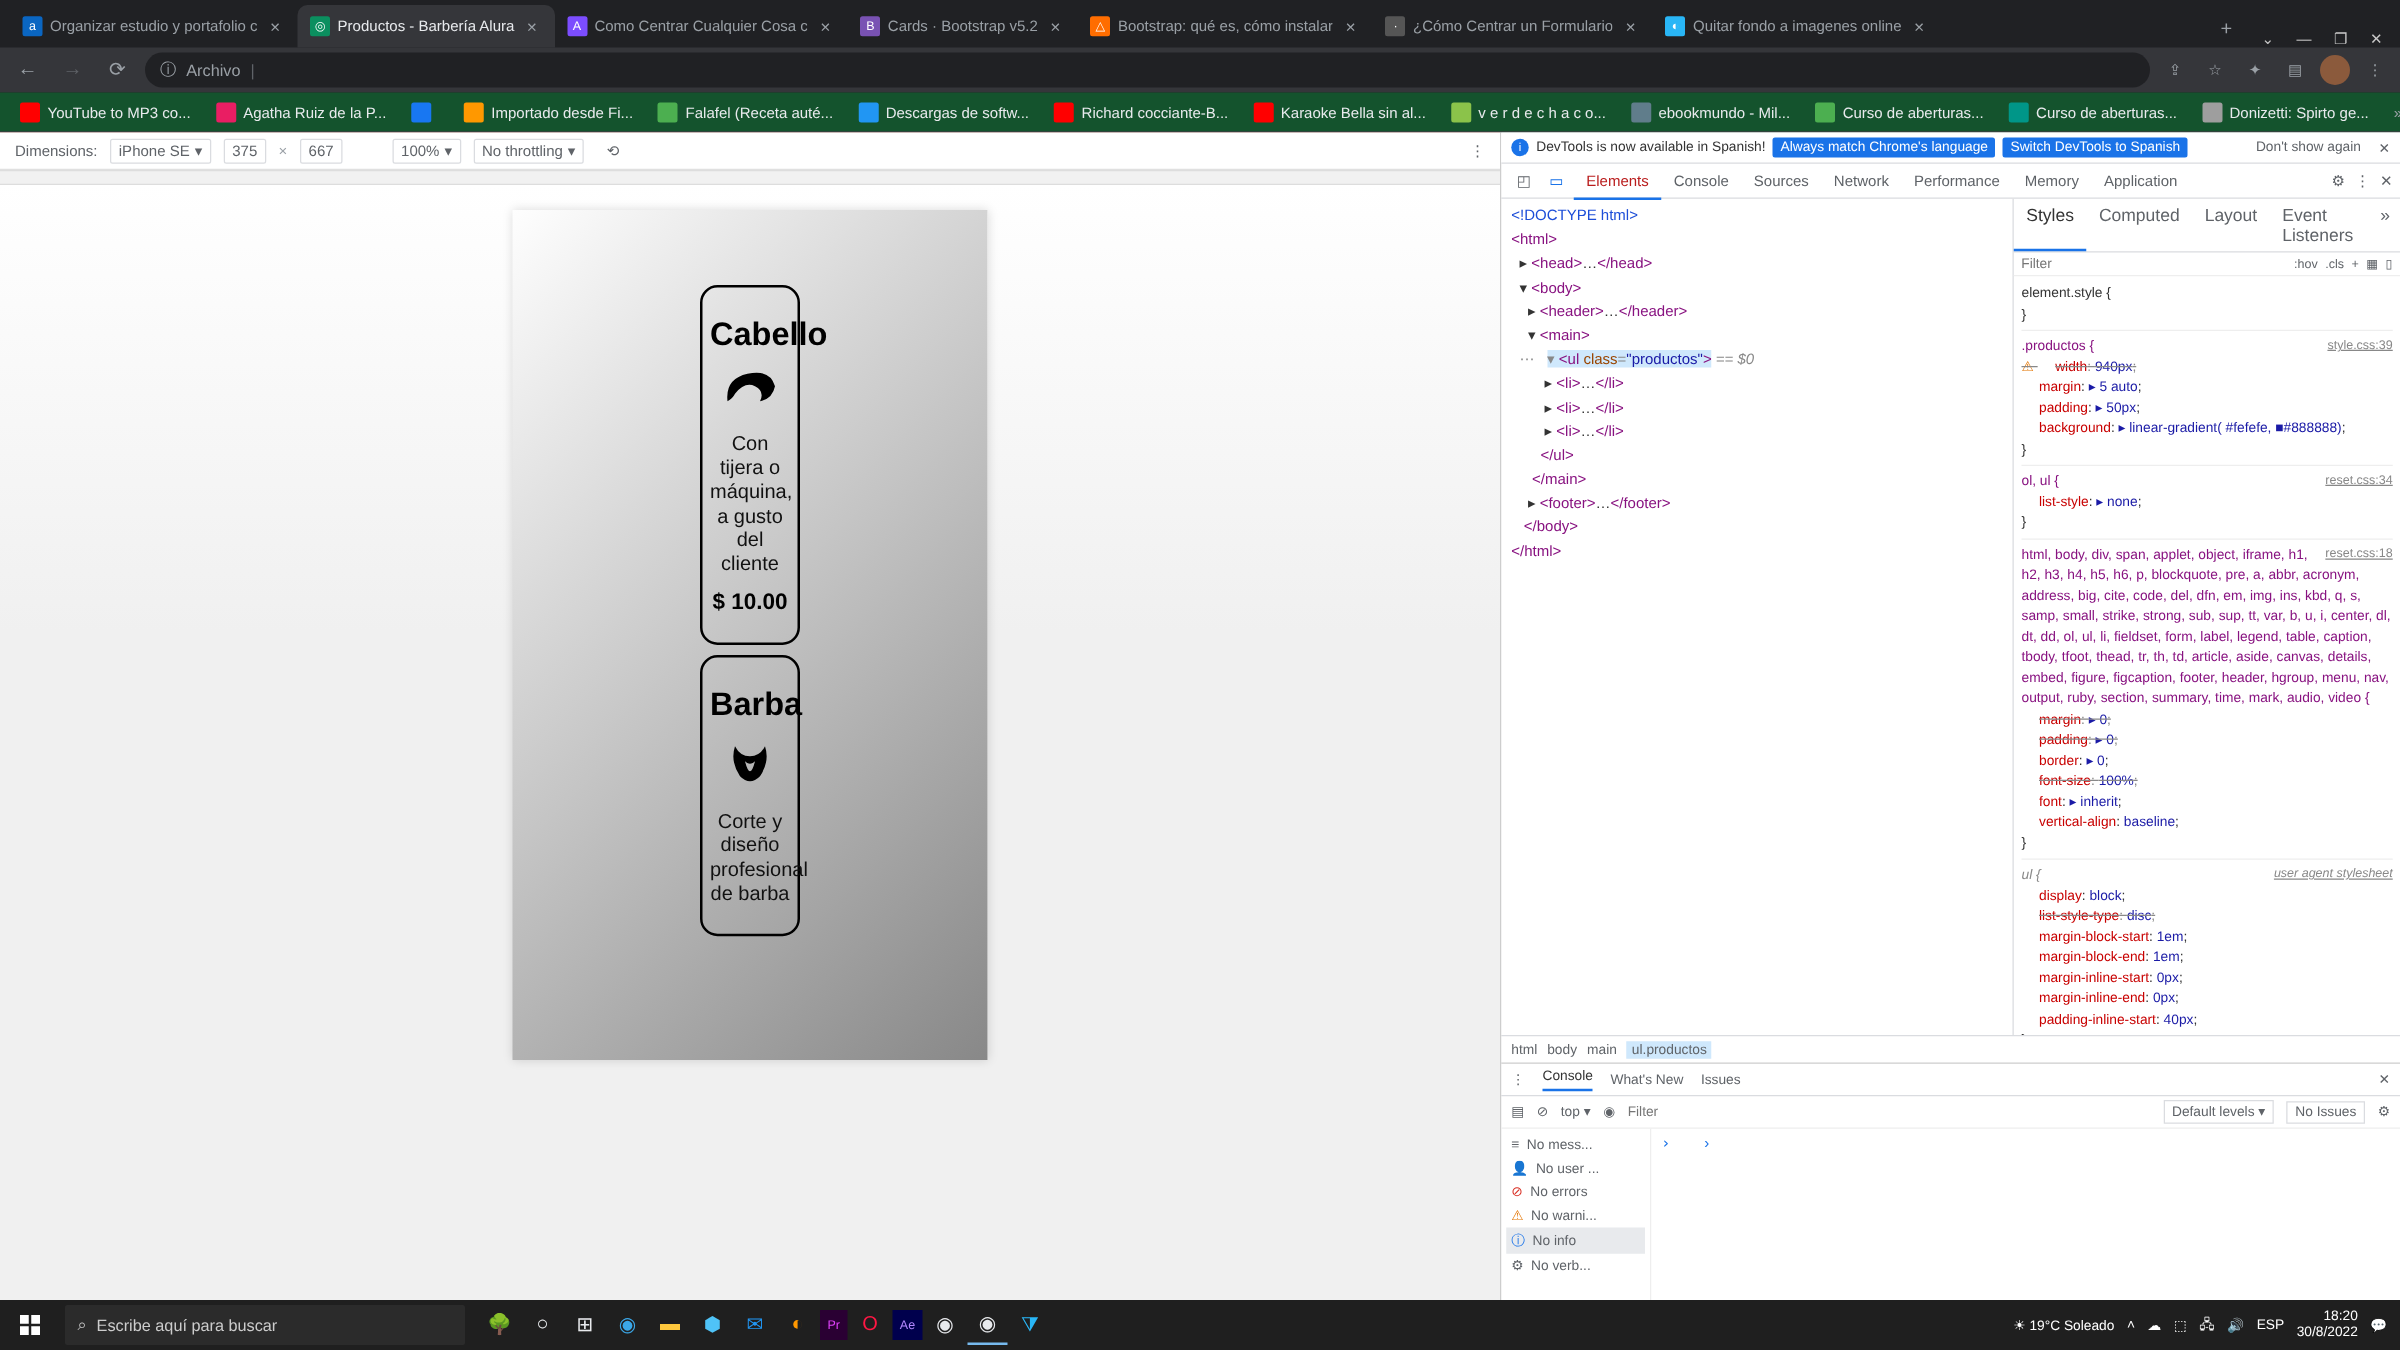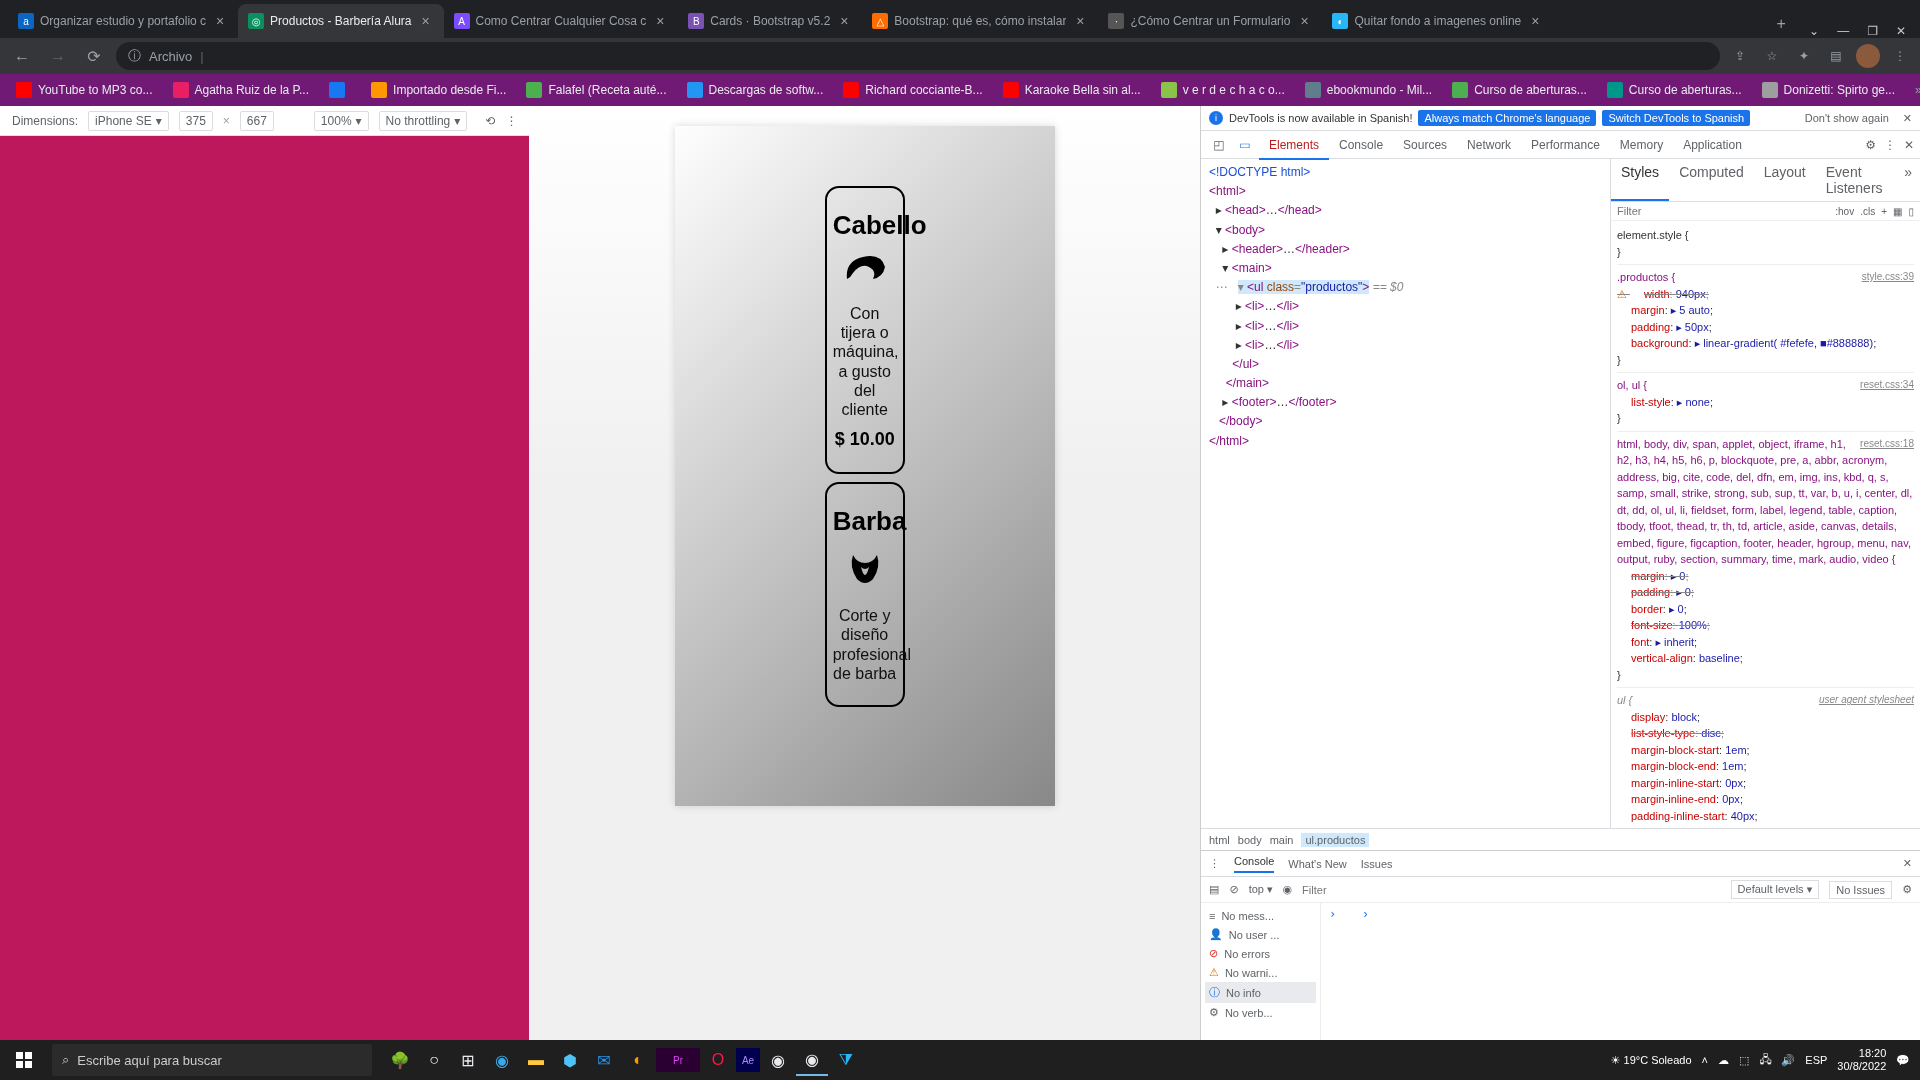--- a/index.html
+++ b/index.html
@@ -13,25 +13,25 @@
 .tab-close{width:16px;height:16px;display:flex;align-items:center;justify-content:center;color:#9aa0a6;font-size:14px}
 .newtab{width:28px;height:28px;display:flex;align-items:center;justify-content:center;color:#9aa0a6;font-size:16px;margin-left:4px}
 .winctrl{display:flex;align-items:center;gap:18px;padding:0 14px;color:#c8c8c8}
 .winctrl span{font-size:12px}
 .addrbar{height:36px;background:#35363a;display:flex;align-items:center;padding:0 8px;gap:8px}
 .navico{width:28px;height:28px;display:flex;align-items:center;justify-content:center;color:#9aa0a6;font-size:16px}
 .url{flex:1;display:flex;align-items:center;gap:8px;background:#202124;border-radius:14px;height:28px;padding:0 12px;color:#9aa0a6;font-size:13px}
 .url-text{color:#c8c8c8;white-space:nowrap;overflow:hidden}
 .rico{width:24px;height:24px;display:flex;align-items:center;justify-content:center;color:#9aa0a6}
 .avatar{width:24px;height:24px;border-radius:50%;background:#8b5a3c}
-.bkbar{height:32px;background:#701a75;display:flex;align-items:center;padding:0 8px;gap:4px;border-bottom:1px solid #3c4043}
+.bkbar{height:32px;background:#14532d;display:flex;align-items:center;padding:0 8px;gap:4px;border-bottom:1px solid #3c4043}
 .bk{display:flex;align-items:center;gap:6px;padding:4px 8px;color:#e8eaed;font-size:12px;border-radius:4px;white-space:nowrap}
 .bk-icon{width:16px;height:16px;border-radius:2px;flex-shrink:0}
 .content{display:flex;height:calc(100% - 38px - 36px - 32px - 40px)}
-.preview-pane{flex:1;background:#be185d;position:relative;display:flex;flex-direction:row}
+.preview-pane{flex:1;background:#fca5a5;position:relative;display:flex;flex-direction:column}
 .devtoolbar{height:30px;background:#fff;display:flex;align-items:center;padding:0 12px;gap:10px;font-size:12px;color:#5f6368;border-bottom:1px solid #e0e0e0}
 .dev-label{color:#5f6368}
 .dev-val{border:1px solid #dadce0;padding:2px 6px;border-radius:2px;display:flex;align-items:center;gap:4px}
 .dev-sep{color:#9aa0a6}
 .preview-body{flex:1;display:flex;align-items:flex-start;justify-content:center;padding-top:20px;background:linear-gradient(to bottom,#fff,#f0f0f0 40%)}
 .phone{width:380px;height:680px;background:linear-gradient(135deg,#fefefe,#888);box-shadow:0 0 8px rgba(0,0,0,.15);padding:60px 150px 0;overflow:hidden}
 .card{border:2px solid #000;border-radius:14px;background:transparent;padding:22px 6px;margin-bottom:8px;text-align:center}
 .card h2{font-weight:800;font-size:26px;color:#000;margin-bottom:10px}
 .card .cicon{font-size:36px;color:#000;margin:6px 0 10px}
 .card p{font-size:16px;color:#111;line-height:1.2;font-weight:500}
@@ -423,21 +423,21 @@
   </div>
   <div class="tb-icons">
     <div class="tb-ico">🌳</div>
     <div class="tb-ico">○</div>
     <div class="tb-ico">⊞</div>
     <div class="tb-ico" style="color:#3ba7e8">◉</div>
     <div class="tb-ico" style="color:#ffc83d">▬</div>
     <div class="tb-ico" style="color:#4fc3f7">⬢</div>
     <div class="tb-ico" style="color:#2196f3">✉</div>
     <div class="tb-ico" style="color:#ff9800">◐</div>
-    <div class="tb-ico" style="background:#2a0033;color:#e040fb;font-size:10px;width:44px;height:24px">Pr</div>
+    <div class="tb-ico" style="background:#2a0033;color:#e040fb;font-size:10px;width:22px;height:24px">Pr</div>
     <div class="tb-ico" style="color:#ff1744">O</div>
     <div class="tb-ico" style="background:#00004d;color:#b388ff;font-size:10px;width:24px;height:24px">Ae</div>
     <div class="tb-ico">◉</div>
     <div class="tb-ico" style="border-bottom:2px solid #76b9ed">◉</div>
     <div class="tb-ico" style="color:#29b6f6">⧩</div>
   </div>
   <div class="tb-right">
     <span>☀ <span>19°C Soleado</span></span>
     <span>˄</span>
     <span>☁</span>

